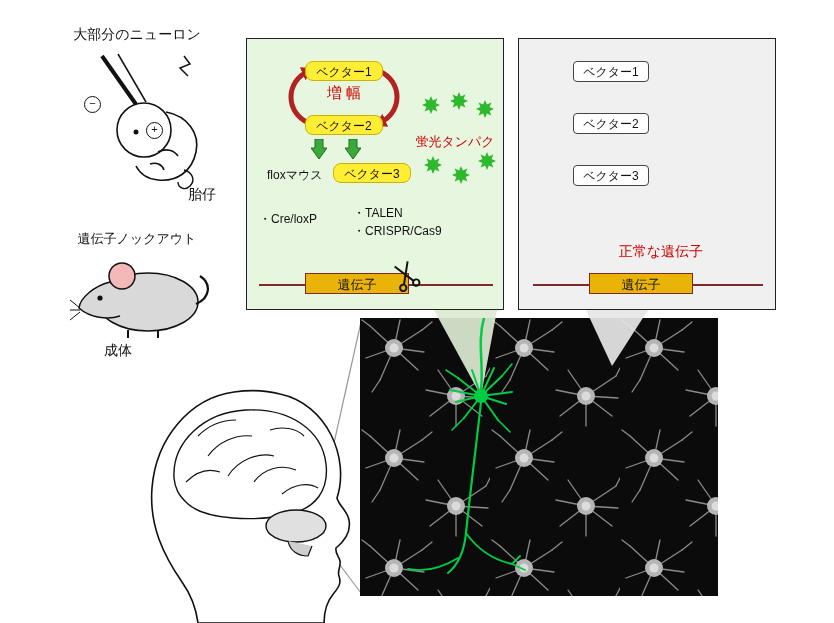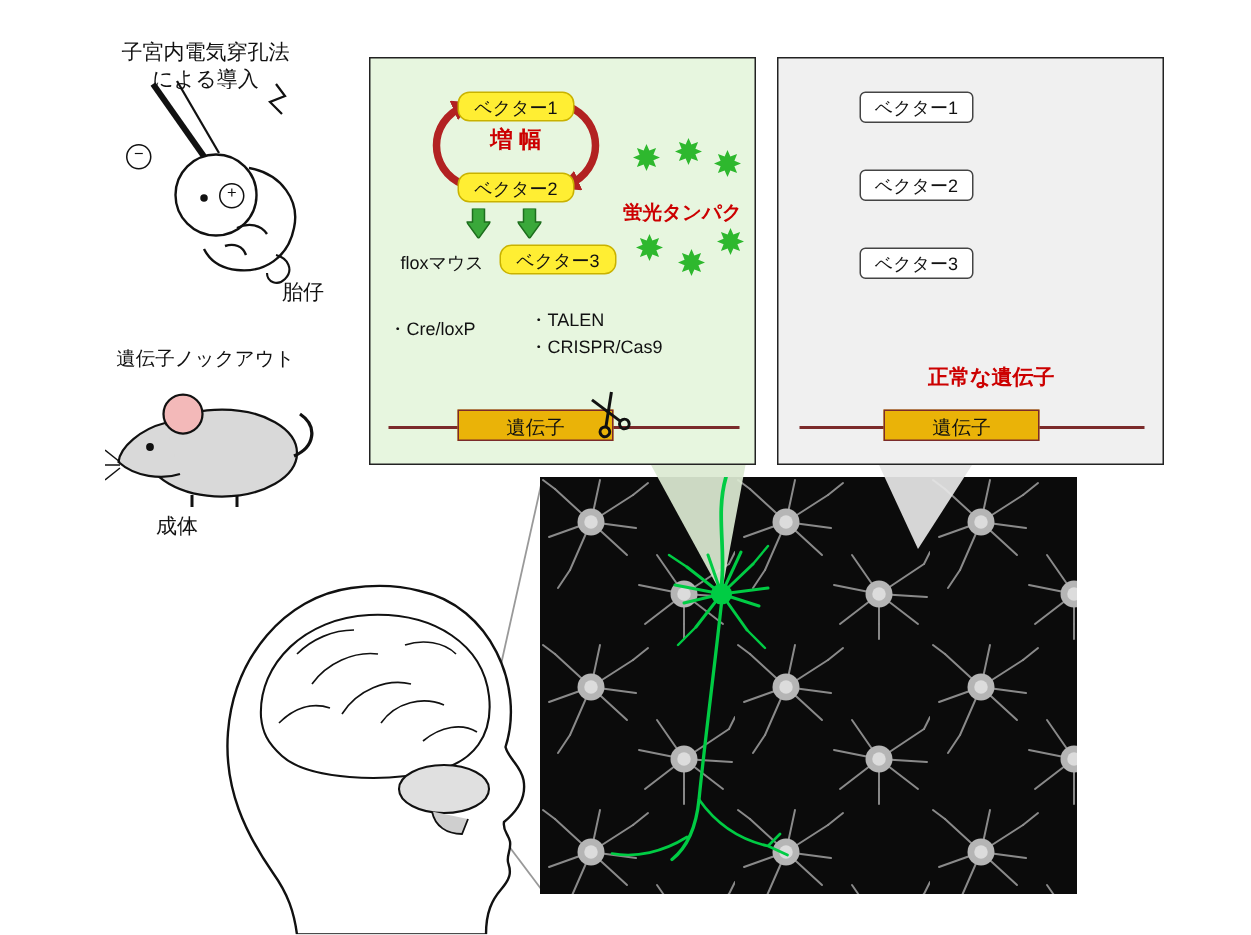--- a/index.html
+++ b/index.html
@@ -11,21 +11,21 @@
   .panel-some{left:246px;top:38px;width:258px;height:272px;background:#e7f6df;}
   .panel-most{left:518px;top:38px;width:258px;height:272px;background:#f0f0f0;}
   .panel-title{position:absolute;top:8px;width:258px;text-align:center;
                font-size:17px;font-weight:bold;}
   .vecbox{position:absolute;width:78px;height:20px;background:#ffee33;
           border:1px solid #c9b200;border-radius:8px;font-size:12px;
           text-align:center;line-height:20px;box-sizing:border-box;}
   .vecbox-w{position:absolute;width:76px;height:21px;background:#ffffff;
             border:1px solid #444;border-radius:4px;font-size:12px;
             text-align:center;line-height:21px;box-sizing:border-box;}
-  .redtext{color:#cc0000;font-weight:bold;}
+  .redtext{color:#cc0000;font-weight:normal;}
   .geneline{position:absolute;height:2px;background:#7b2b2b;}
   .genebox{position:absolute;width:104px;height:21px;background:#eab308;
            border:1px solid #7b2b2b;font-size:13px;text-align:center;
            line-height:21px;box-sizing:border-box;}
   .small{font-size:12px;}
   .badge{position:absolute;width:15px;height:15px;border:1.4px solid #111;
          border-radius:50%;font-size:11px;line-height:13px;text-align:center;
          background:#fff;}
 </style>
 </head>
@@ -39,22 +39,21 @@
         <polygon points="9,0 4.6,1.9 6.4,6.4 1.9,4.6 0,9 -1.9,4.6 -6.4,6.4 -4.6,1.9 -9,0 -4.6,-1.9 -6.4,-6.4 -1.9,-4.6 0,-9 1.9,-4.6 6.4,-6.4 4.6,-1.9" fill="#2eb82e"></polygon>
       </symbol>
     </defs>
   </svg>
 
   <svg class="abs" style="left:0;top:0" width="834" height="623">
     <line x1="332" y1="452" x2="361" y2="322" stroke="#999" stroke-width="1.2"></line>
     <line x1="303" y1="516" x2="361" y2="593" stroke="#999" stroke-width="1.2"></line>
   </svg>
 
-  <div class="abs caption" style="left:62px;top:26px;width:150px">子宮内電気穿孔法</div>
-  <div class="abs caption" style="left:62px;top:44px;width:150px">による導入</div>
+  <div class="abs caption" style="left:62px;top:26px;width:150px">大部分のニューロン</div>
 
   <svg class="abs" style="left:88px;top:52px" width="122" height="142" viewBox="0 0 122 142">
     <g stroke="#111" fill="none">
       <path d="M14,4 L52,58" stroke-width="4"></path>
       <path d="M30,2 L58,50" stroke-width="1.5"></path>
       <path d="M96,4 l6,8 l-10,4 l8,8" stroke-width="1.5"></path>
     </g>
     <g stroke="#111" stroke-width="1.6" fill="#fff">
       <path d="M78,60 C100,64 112,82 108,100 C104,120 88,130 70,128 C60,127 52,122 48,114"></path>
       <circle cx="56" cy="78" r="27"></circle>

